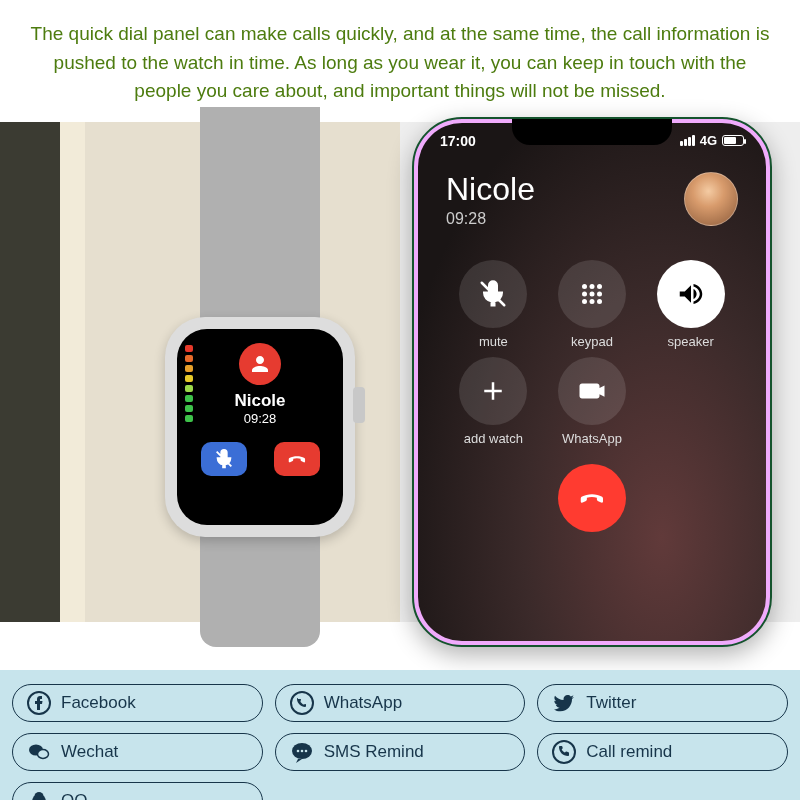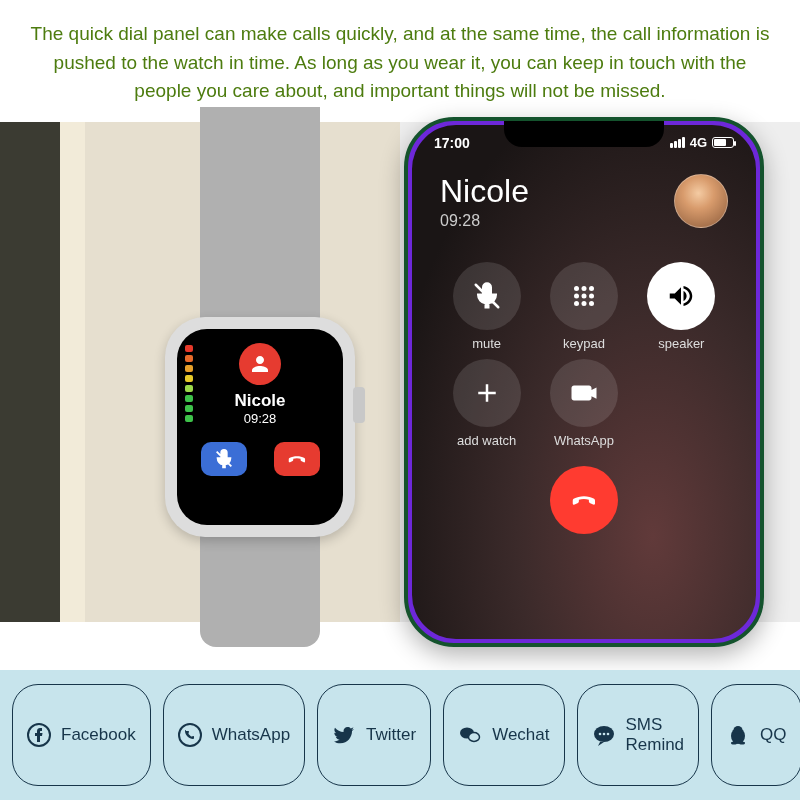--- a/index.html
+++ b/index.html
@@ -34,21 +34,21 @@
 .watch-vol span:nth-child(7){background:#e66a2a}
 .watch-vol span:nth-child(8){background:#e6392a}
 .watch-btns { display:flex; justify-content:space-around; margin-top:8px; }
 .wbtn { width:46px; height:34px; border-radius:10px; display:flex; align-items:center; justify-content:center; }
 .wbtn.mute { background:#3b6ed6; }
 .wbtn.end  { background:#e63b30; }
 .wbtn svg { width:22px; height:22px; fill:#fff; }
 
 
 .right { width:400px; position:relative; background:#eee; }
-.phone { position:absolute; left:4px; top:-5px; width:360px; height:530px; background:#6d28d9; border-radius:50px; border:4px solid #14532d; box-shadow:0 8px 24px rgba(0,0,0,.3); overflow:hidden; }
+.phone { position:absolute; left:12px; top:-5px; width:360px; height:530px; background:#f0abfc; border-radius:50px; border:2px solid #14532d; box-shadow:0 8px 24px rgba(0,0,0,.3); overflow:hidden; }
 .notch { position:absolute; top:0; left:50%; transform:translateX(-50%); width:160px; height:26px; background:#000; border-radius:0 0 18px 18px; z-index:3; }
 .phone-inner { position:absolute; inset:4px; border-radius:44px; background:radial-gradient(ellipse at 70% 80%, #613a3a 0%, #3b2a2a 40%, #1a1515 80%); color:#fff; overflow:hidden; }
 
 .status-bar { display:flex; justify-content:space-between; align-items:center; padding:10px 22px 0; font-size:14px; font-weight:600; }
 .status-right { display:flex; align-items:center; gap:5px; font-size:13px; }
 .sig-bars { display:flex; align-items:flex-end; gap:1px; }
 .sig-bars span { width:3px; background:#fff; border-radius:1px; }
 .sig-bars span:nth-child(1){height:5px} .sig-bars span:nth-child(2){height:7px} .sig-bars span:nth-child(3){height:9px} .sig-bars span:nth-child(4){height:11px}
 .batt { width:22px; height:11px; border:1px solid #fff; border-radius:3px; position:relative; }
 .batt::after{content:'';position:absolute;right:-3px;top:3px;width:2px;height:5px;background:#fff;border-radius:1px}
@@ -63,21 +63,21 @@
 .call-btn { width:68px; height:68px; border-radius:50%; background:rgba(255,255,255,.12); display:flex; align-items:center; justify-content:center; }
 .call-btn.speaker-on { background:#fff; }
 .call-btn svg { width:30px; height:30px; fill:#fff; }
 .call-btn.speaker-on svg { fill:#000; }
 .call-label { font-size:13px; color:#ddd; }
 
 .end-call { width:68px; height:68px; border-radius:50%; background:#ff3b30; display:flex; align-items:center; justify-content:center; margin:18px auto 0; }
 .end-call svg { width:30px; height:30px; fill:#fff; }
 
 
-.apps { position:absolute; left:0; right:0; bottom:0; height:130px; background:#c7e4ec; padding:14px 12px; display:grid; grid-template-columns:repeat(6,1fr); gap:11px 12px; }
+.apps { position:absolute; left:0; right:0; bottom:0; height:130px; background:#c7e4ec; padding:14px 12px; display:grid; grid-template-columns:repeat(3,1fr); gap:11px 12px; }
 .app-badge { background:#c7e4ec; border:1.5px solid #17354a; border-radius:26px; display:flex; align-items:center; gap:10px; padding:6px 14px; font-size:17px; color:#17354a; }
 .app-icon { width:24px; height:24px; display:flex; align-items:center; justify-content:center; }
 .app-icon svg { width:24px; height:24px; fill:#17354a; }
 </style>
 </head>
 <body>
 
 <div class="header-text">The quick dial panel can make calls quickly, and at the same time, the call information is pushed to the watch in time. As long as you wear it, you can keep in touch with the people you care about, and important things will not be missed.</div>
 
 <div class="main">
@@ -255,20 +255,29 @@
           <circle cx="8" cy="11" r="1.3" fill="#c7e4ec"></circle>
           <circle cx="12" cy="11" r="1.3" fill="#c7e4ec"></circle>
           <circle cx="16" cy="11" r="1.3" fill="#c7e4ec"></circle>
         </svg>
       </span>
     <span>SMS Remind</span>
   </div>
   <div class="app-badge">
     <span class="app-icon">
         <svg viewBox="0 0 24 24">
+          <circle cx="12" cy="12" r="11" fill="none" stroke="#17354a" stroke-width="2"></circle>
+          <path d="M8 6c-.6 0-1 .4-1 1 0 5 4 9 9 9 .6 0 1-.4 1-1v-2c0-.3-.2-.6-.5-.7l-2-.7c-.3-.1-.6 0-.8.2l-.8.8c-1.4-.7-2.5-1.8-3.2-3.2l.8-.8c.2-.2.3-.5.2-.8l-.7-2C9.9 6.2 9.6 6 9.3 6H8z"></path>
+        </svg>
+      </span>
+    <span>Call remind</span>
+  </div>
+  <div class="app-badge">
+    <span class="app-icon">
+        <svg viewBox="0 0 24 24">
           <ellipse cx="12" cy="13" rx="7" ry="8"></ellipse>
           <ellipse cx="12" cy="7" rx="4.5" ry="4"></ellipse>
           <ellipse cx="8" cy="20" rx="3" ry="1.5"></ellipse>
           <ellipse cx="16" cy="20" rx="3" ry="1.5"></ellipse>
         </svg>
       </span>
     <span>QQ</span>
   </div>
 </div>
 

